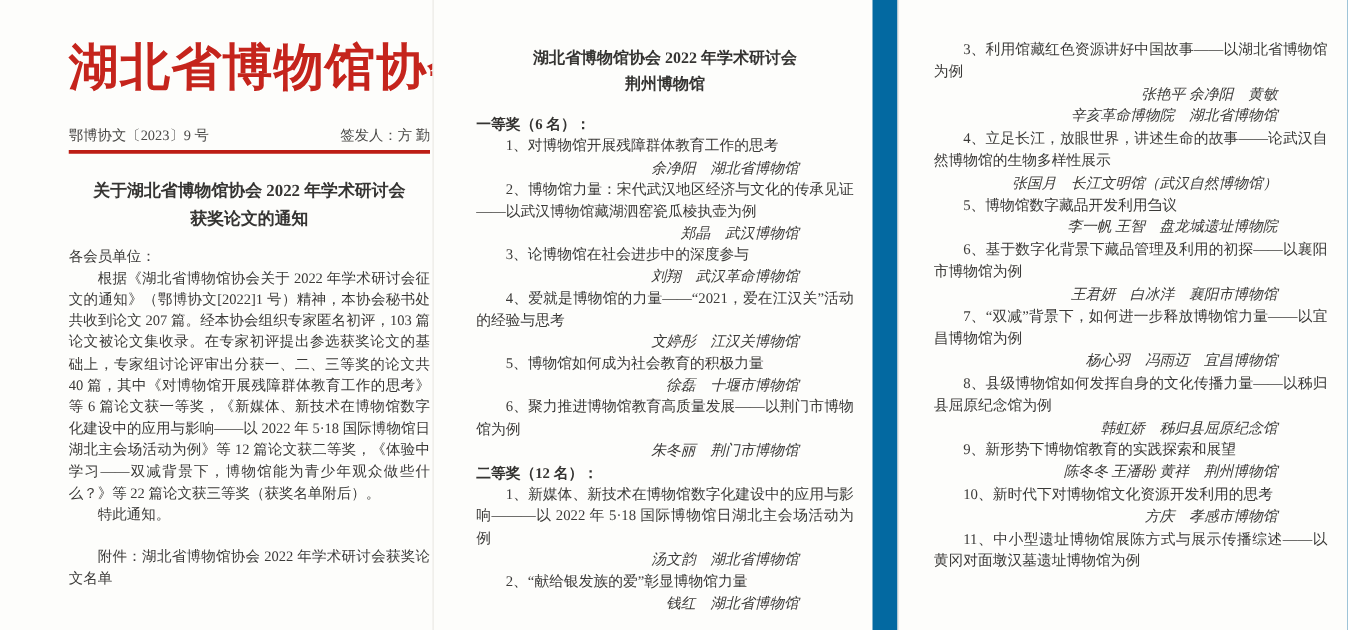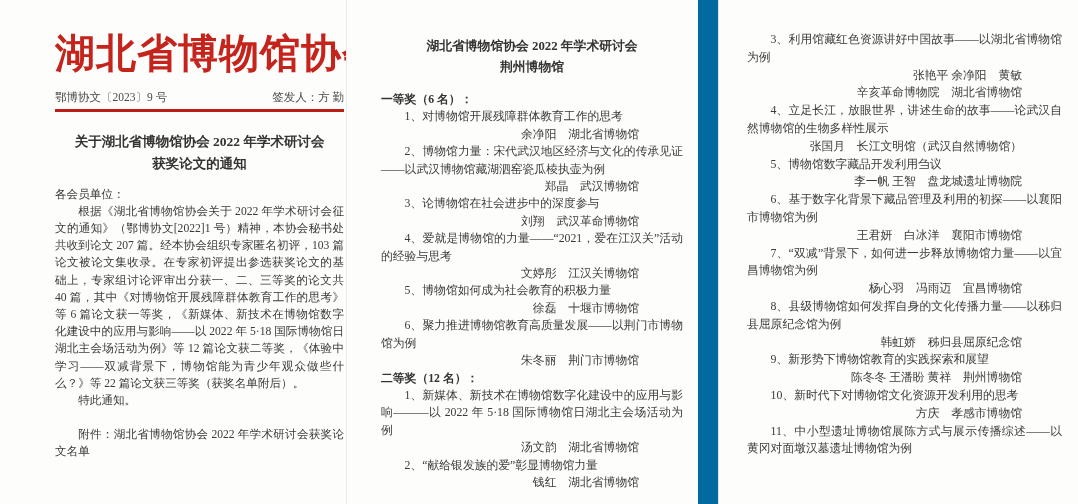--- a/index.html
+++ b/index.html
@@ -23,39 +23,39 @@
   .edge-line { position:absolute; left:8px; top:0; width:1px; height:212px; background:#eae9e5; }
 
   
   .letterhead {
     margin:6px 0 0 0; text-align:center;
     font-size:40px; font-weight:bold; letter-spacing:1px;
     color:#c5241c; white-space:nowrap;
   }
   .docline {
     display:flex; justify-content:space-between;
-    margin-top:9px; font-size:11.5px; color:#4a4947;align-items:flex-end;
+    margin-top:20px; font-size:11.5px; color:#4a4947;align-items:flex-end;
   }
   .redrule { height:2.5px; background:#bd1d14; margin-top:4px; }
   .notice-title { margin-top:19px; text-align:center; font-weight:bold; }
   .notice-title p { margin:0; font-size:13.5px; line-height:22px; color:#353432;font-family:Liberation Serif, serif; }
   .p1body p { margin:0; font-size:11.6px; line-height:17.2px; text-align:justify; }
   .salutation { margin-top:11px !important; }
   .para { text-indent:2em; }
   .attachment { margin-top:17px !important; }
 
   
   .doc2-title { text-align:center; font-weight:bold; }
   .doc2-title p { margin:0; font-size:12.8px; line-height:21px; color:#353432; }
   .listbody p { margin:0; font-size:11.8px; line-height:17.4px; text-align:justify; }
   #page3 .listbody p { line-height:17.8px; }
   .sec-heading { font-weight:bold; color:#353432; }
   #page2 .sec-heading.first { margin-top:13px !important; }
   .etitle  { text-indent:2em; }
-  .eauthor { text-align:right !important; padding-right:44px; }
+  .eauthor { text-align:right !important; padding-right:44px;font-style:italic; }
   #page3 .eauthor { padding-right:40px; }
 </style>
 </head>
 <body>
 
 <div class="canvas">
   <div class="speck speck1"></div>
   <div class="speck speck2"></div>
   <div class="edge-line"></div>
 

